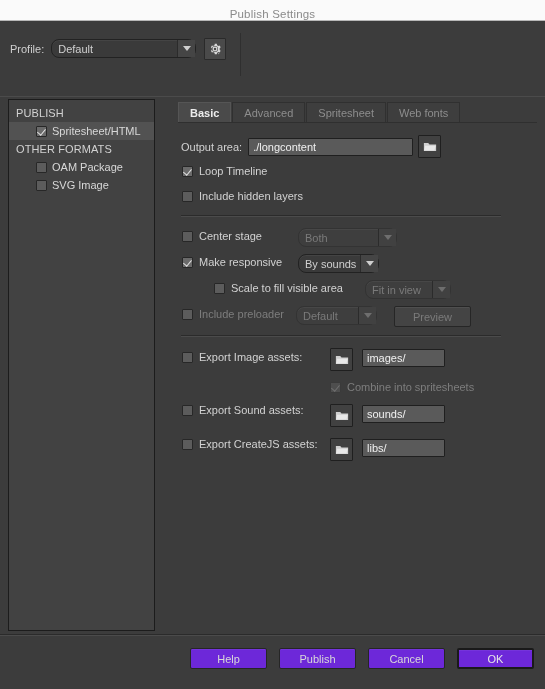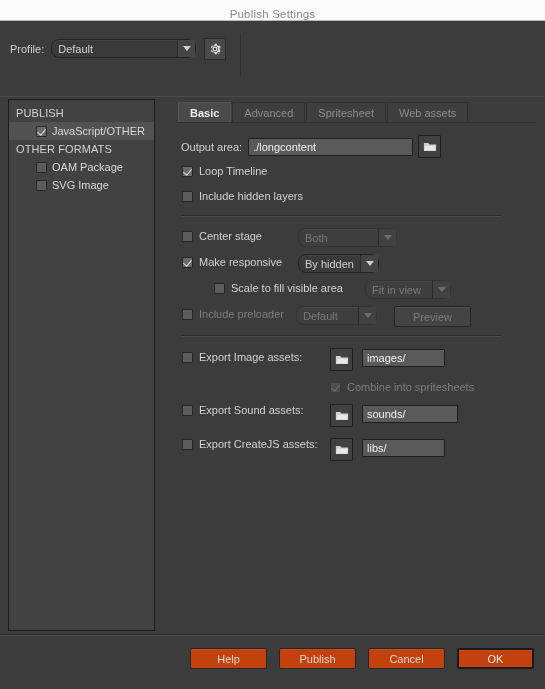--- a/index.html
+++ b/index.html
@@ -222,21 +222,21 @@
     width: 21px; height: 21px;
     background: #414141;
     border: 1px solid #1f1f1f;
     border-radius: 1px;
     display:flex; align-items:center; justify-content:center;
   }
 
   .btn {
     height: 21px;
     min-width: 72px;
-    background: #c2410c;
+    background: #6d28d9;
     border: 1px solid #262626;
     border-radius: 2px;
     display: flex; align-items: center; justify-content: center;
     font-size: 11px;
     color: #d8d8d8;
     box-sizing: border-box;
     box-shadow: inset 0 1px 0 rgba(255,255,255,.06);
   }
   .btn.disabled { color: #7b7b7b; background:#444; }
   .btn.default { border: 2px solid #1a1a1a; color:#e8e8e8; }
@@ -295,21 +295,21 @@
 <div class="hsep-top"></div>
 
 <div class="content">
 
   <div class="sidebar">
 
     <div class="side-group">PUBLISH</div>
 
     <div class="side-item selected">
       <span class="cb checked"></span>
-      <span class="lbl">JavaScript/OTHER</span>
+      <span class="lbl">Spritesheet/HTML</span>
     </div>
 
     <div class="side-group">OTHER FORMATS</div>
 
     <div class="side-item">
       <span class="cb unchecked"></span>
       <span class="lbl">OAM Package</span>
     </div>
     <div class="side-item">
       <span class="cb unchecked"></span>
@@ -323,21 +323,21 @@
       <div class="tab active">
         <span>Basic</span>
       </div>
       <div class="tab">
         <span>Advanced</span>
       </div>
       <div class="tab">
         <span>Spritesheet</span>
       </div>
       <div class="tab">
-        <span>Web assets</span>
+        <span>Web fonts</span>
       </div>
     </div>
     <div class="tab-underline"></div>
 
     <div class="row" style="left:11px; top:38px;">
       <span class="label">Output area:</span>
       <div class="textbox" style="width:165px; margin-left:6px;">
         <span>./longcontent</span>
       </div>
       <div class="folder-btn" style="margin-left:5px;">
@@ -369,21 +369,21 @@
       <span class="sel-arrowbox">
           <span class="arrow-down"></span>
         </span>
     </div>
 
     <div class="row" style="left:12px; top:159px;">
       <span class="cb checked"></span>
       <span class="label cb-label">Make responsive</span>
     </div>
     <div class="select" style="position:absolute; left:128px; top:157px; width:81px;">
-      <span class="sel-text">By hidden</span>
+      <span class="sel-text">By sounds</span>
       <span class="sel-arrowbox">
           <span class="arrow-down"></span>
         </span>
     </div>
 
     <div class="row" style="left:44px; top:185px;">
       <span class="cb unchecked"></span>
       <span class="label cb-label">Scale to fill visible area</span>
     </div>
     <div class="select disabled" style="position:absolute; left:195px; top:183px; width:86px;">
@@ -431,21 +431,21 @@
     <div class="row" style="left:12px; top:307px;">
       <span class="cb unchecked"></span>
       <span class="label cb-label">Export Sound assets:</span>
     </div>
     <div class="folder-btn" style="position:absolute; left:160px; top:307px;">
       <svg width="14" height="12" viewBox="0 0 16 13">
         <path fill="#cfcfcf" d="M1 2h5l1.4 1.6H15V11H1z"></path>
         <path fill="#e8e8e8" d="M2.4 5h12.2l-1.5 5.6H1.2z"></path>
       </svg>
     </div>
-    <div class="textbox" style="position:absolute; left:192px; top:308px; width:96px;">
+    <div class="textbox" style="position:absolute; left:192px; top:308px; width:83px;">
       <span>sounds/</span>
     </div>
 
     <div class="row" style="left:12px; top:341px;">
       <span class="cb unchecked"></span>
       <span class="label cb-label">Export CreateJS assets:</span>
     </div>
     <div class="folder-btn" style="position:absolute; left:160px; top:341px;">
       <svg width="14" height="12" viewBox="0 0 16 13">
         <path fill="#cfcfcf" d="M1 2h5l1.4 1.6H15V11H1z"></path>

